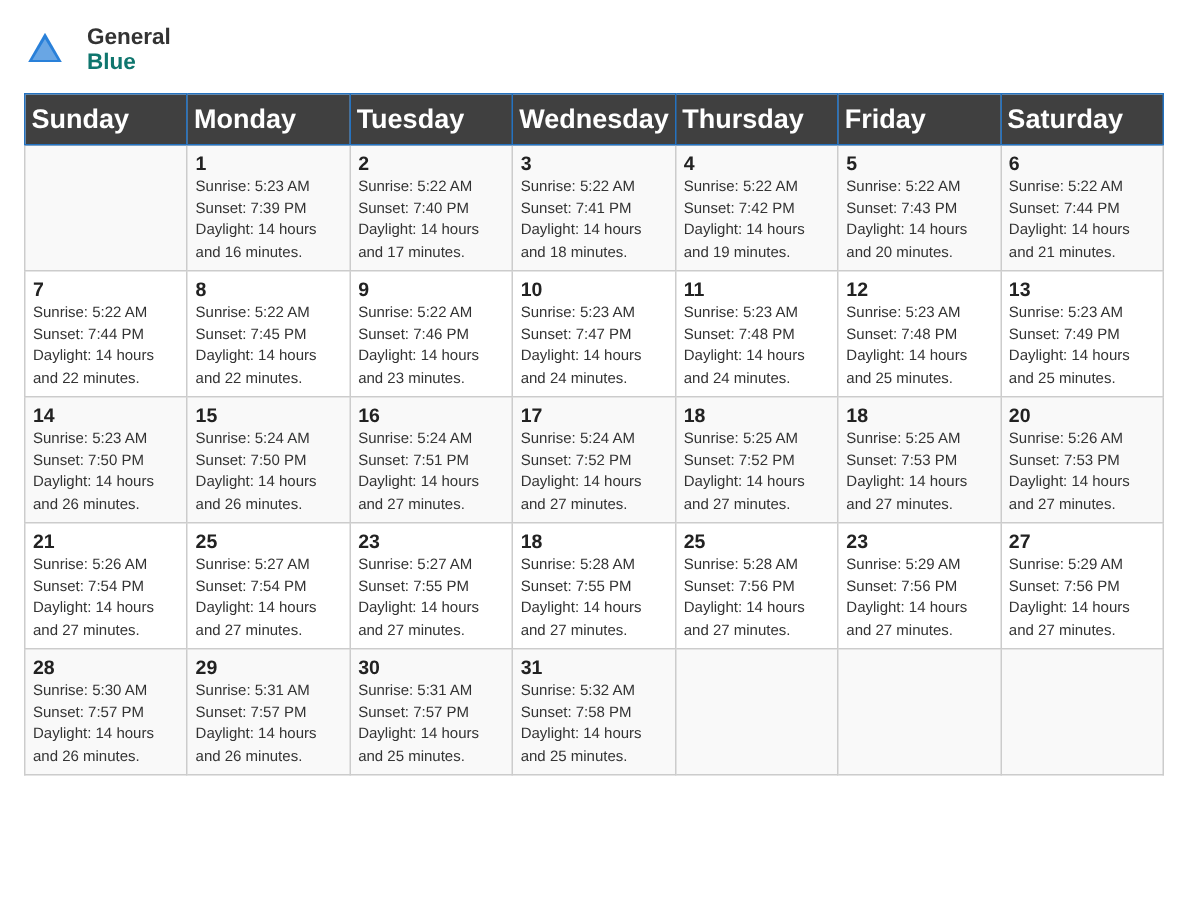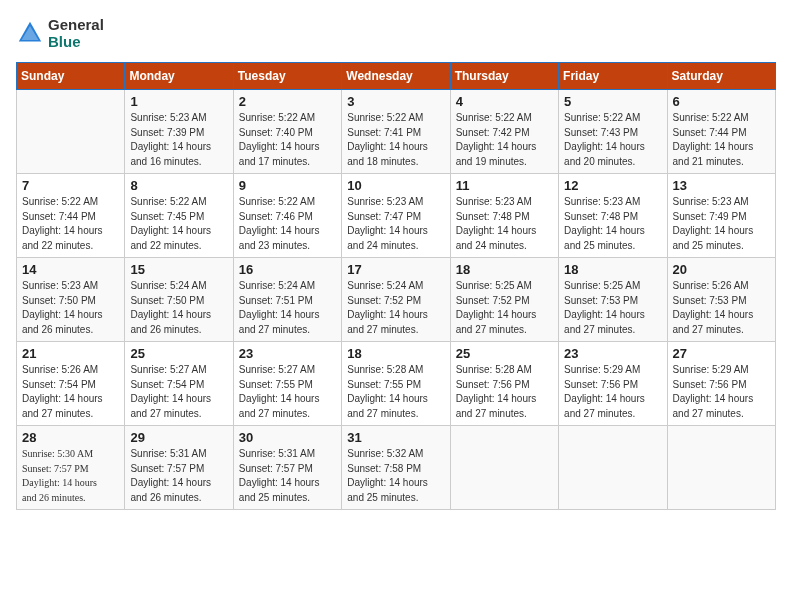--- a/index.html
+++ b/index.html
@@ -12,21 +12,21 @@
     }
     .header {
       display: flex;
       justify-content: space-between;
       align-items: flex-start;
       margin-bottom: 12px;
     }
     .logo {
       display: flex;
       align-items: center;
-      gap: 4px;
+      gap: 14px;
     }
     .logo-icon {
       width: 28px;
       height: 28px;
     }
     .title-area {
       text-align: right;
     }
     .month-title {
       font-size: 32px;
@@ -36,25 +36,25 @@
     .location {
       font-size: 14px;
       color: #555;
     }
     table {
       width: 100%;
       border-collapse: collapse;
       font-size: 11px;
     }
     thead tr th {
-      background-color: #c2410c;
+      background-color: #404040;
       color: #fff;
       padding: 6px 4px;
       text-align: left;
-      font-size: 12px;
+      font-size: 18px;
       font-weight: bold;
       border: 1px solid #2472c0;
     }
     tbody tr td {
       border: 1px solid #ccc;
       vertical-align: top;
       padding: 4px 5px;
       height: 80px;
       width: 14.28%;
       background: #fff;
@@ -301,21 +301,21 @@
           <span class="day-num">27</span>
           <div class="day-info" style="white-space: pre-line;">Sunrise: 5:29 AM
 Sunset: 7:56 PM
 Daylight: 14 hours
 and 27 minutes.</div>
         </td>
       </tr>
       <tr>
         <td>
           <span class="day-num">28</span>
-          <div class="day-info" style="white-space: pre-line; font-family: Liberation Serif, serif;">Sunrise: 5:30 AM
+          <div class="day-info" style="white-space: pre-line;">Sunrise: 5:30 AM
 Sunset: 7:57 PM
 Daylight: 14 hours
 and 26 minutes.</div>
         </td>
         <td>
           <span class="day-num">29</span>
           <div class="day-info" style="white-space: pre-line;">Sunrise: 5:31 AM
 Sunset: 7:57 PM
 Daylight: 14 hours
 and 26 minutes.</div>

